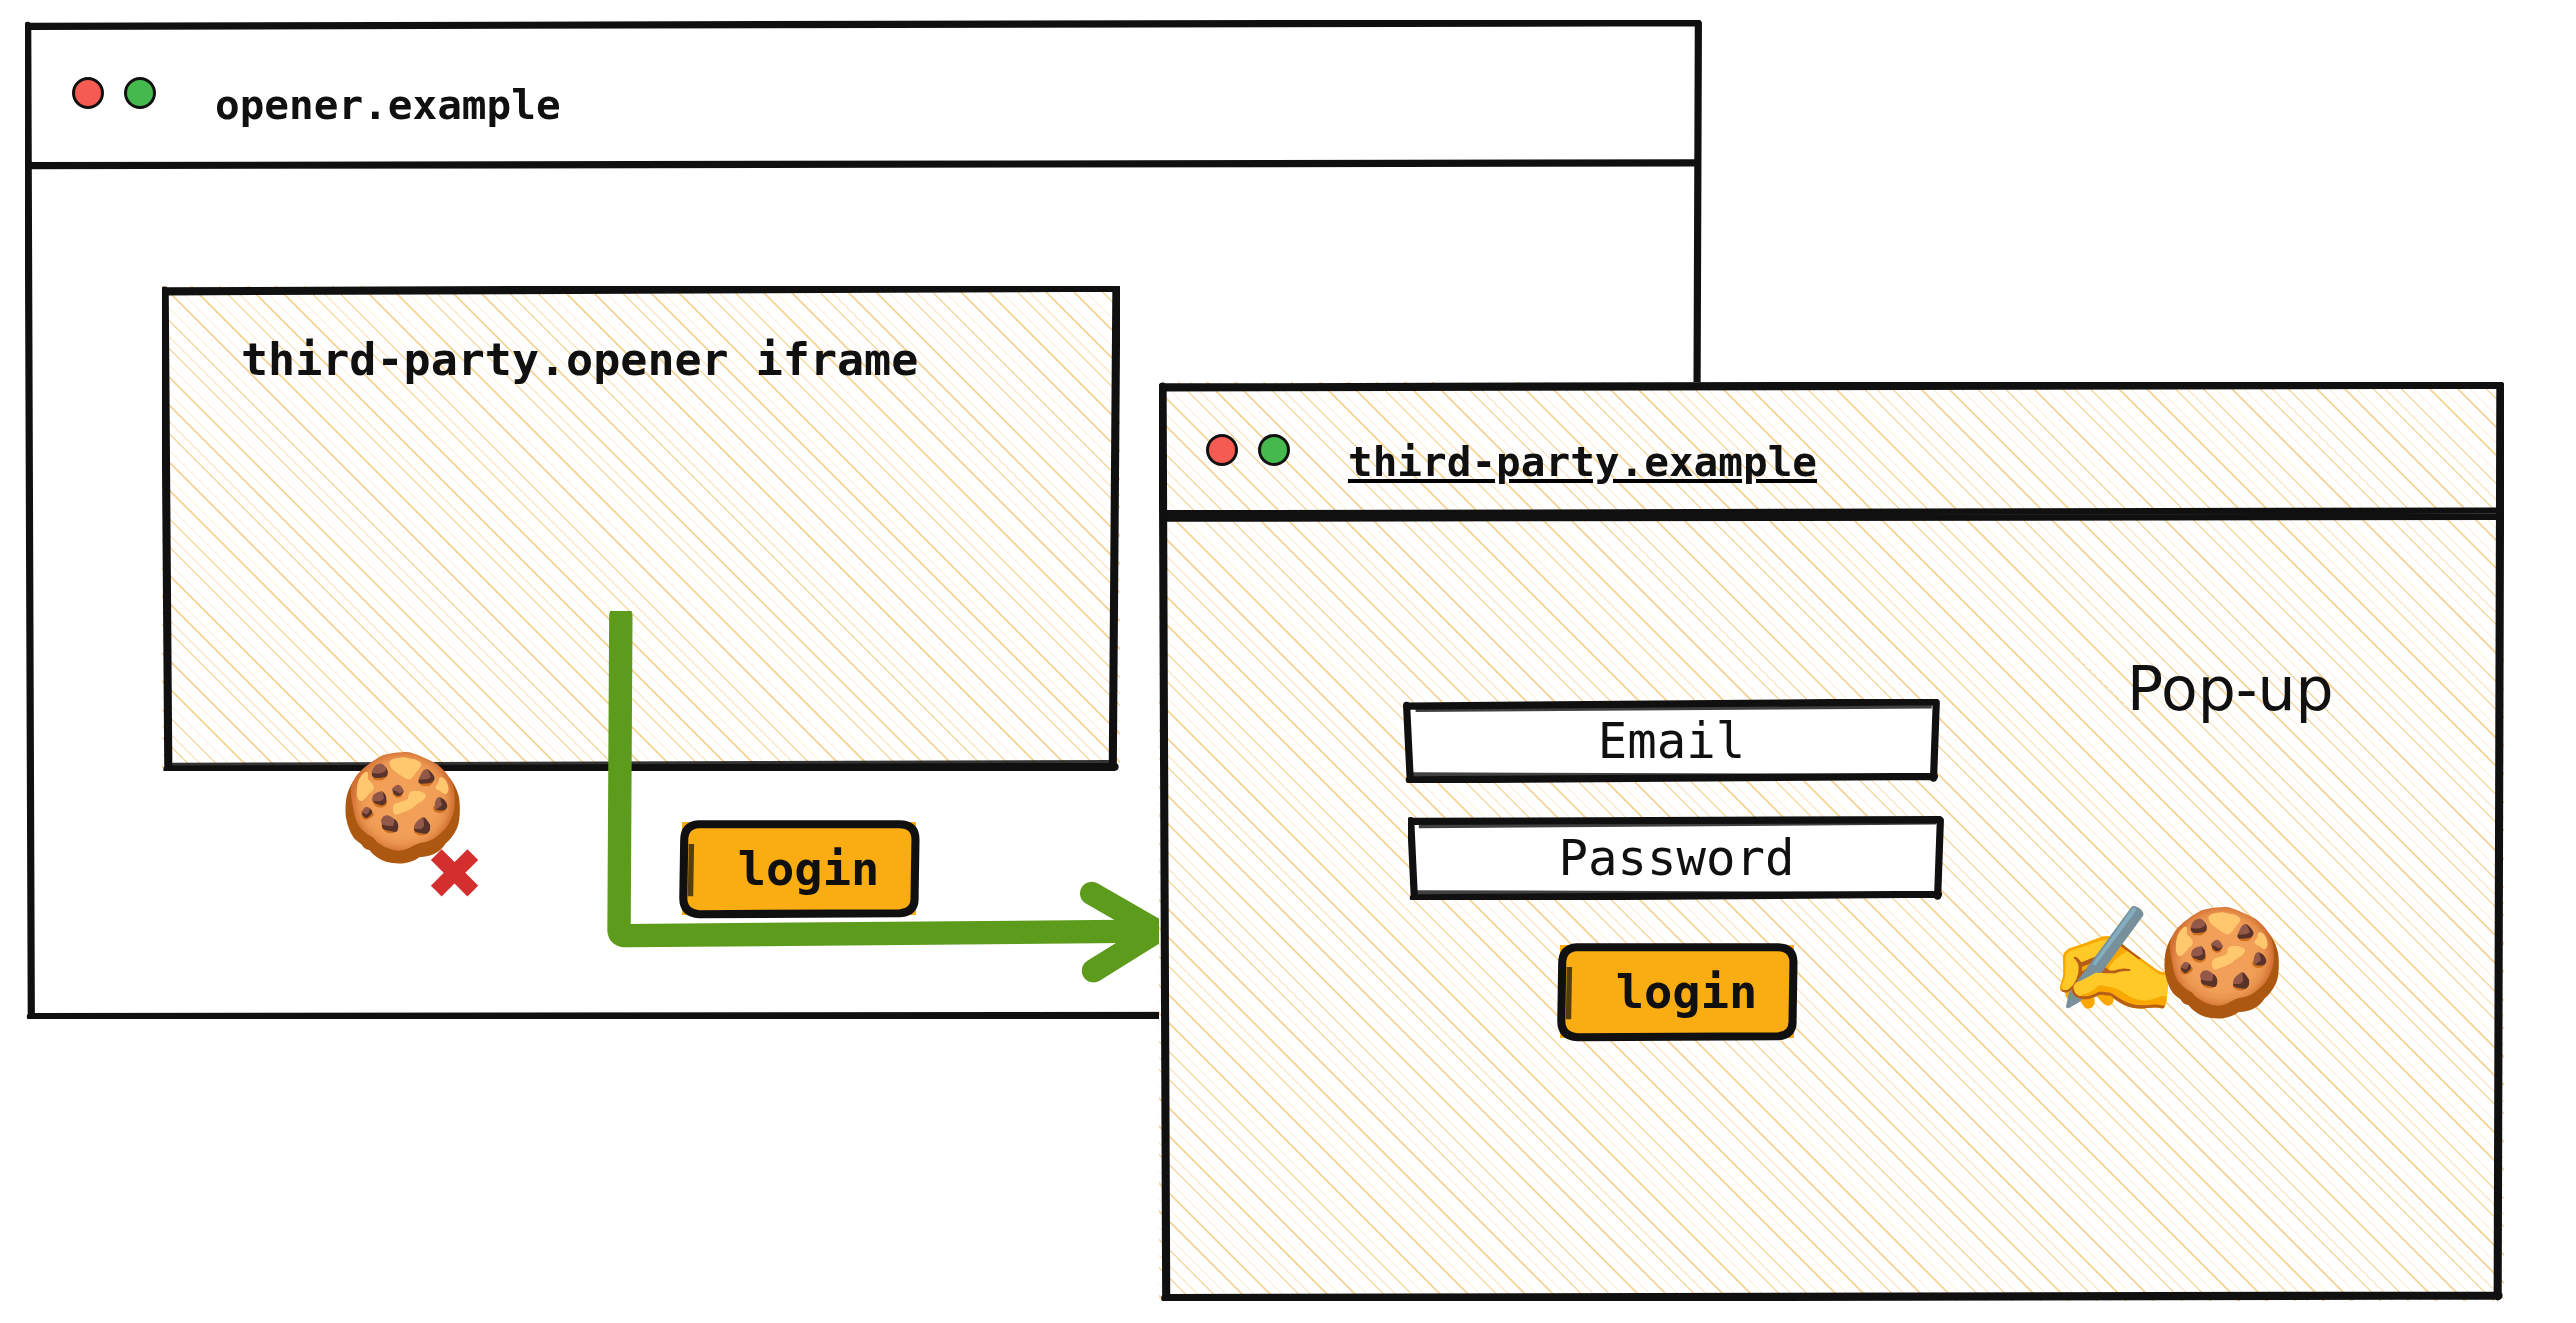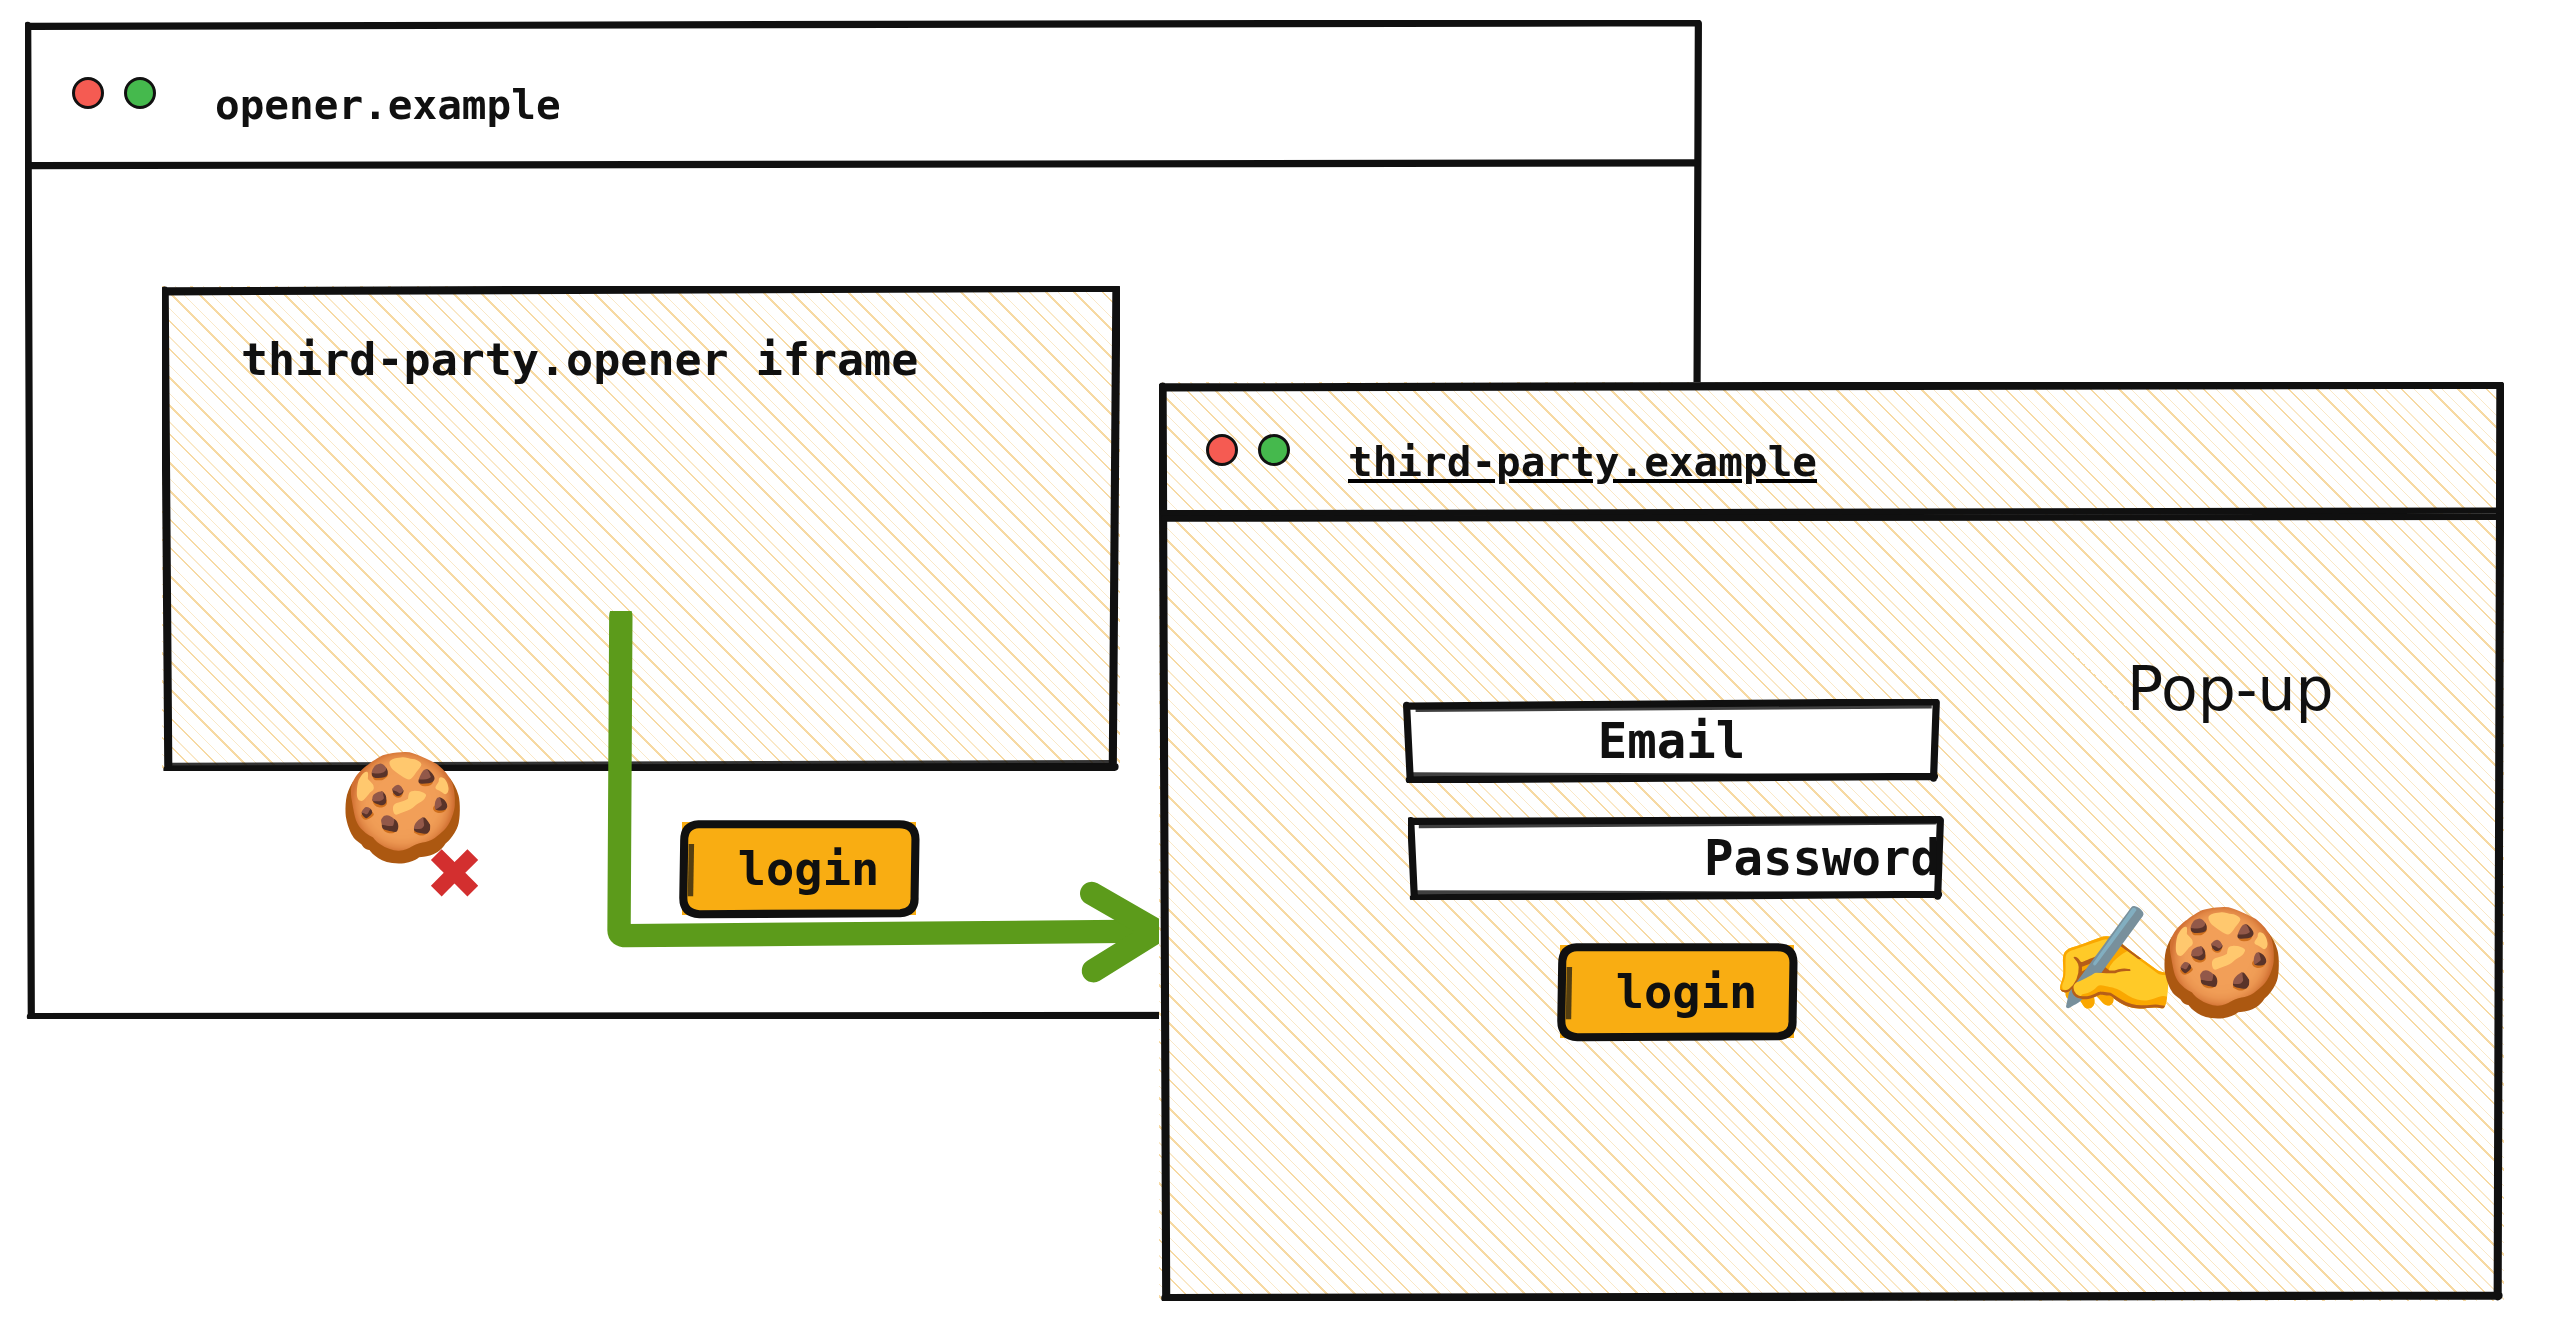--- a/index.html
+++ b/index.html
@@ -157,27 +157,27 @@
 
   .field {
     position: absolute;
     background: #ffffff;
     display: flex;
     align-items: center;
     justify-content: center;
     box-sizing: border-box;
     font-family: "DejaVu Sans Mono", monospace;
     font-size: 49px;
-    font-weight: 700;
+    font-weight: 400;
     color: #101010;
   }
   .field .field-label { position: relative; z-index: 2; }
   .field .sketch-outline { position: absolute; inset: -5.4px; z-index: 1; pointer-events: none; }
   #email-field    { left: 1408px; top: 704px;  width: 527px; height: 74px; }
-  #password-field { left: 1413px; top: 821px;  width: 527px; height: 74px; justify-content: flex-end; }
+  #password-field { left: 1413px; top: 821px;  width: 527px; height: 74px; }
 
   #popup-login-button {
     left: 1560px;
     top: 945px;
     width: 234px;
     height: 93px;
     font-size: 47px;
   }
 
   #popup-label {

